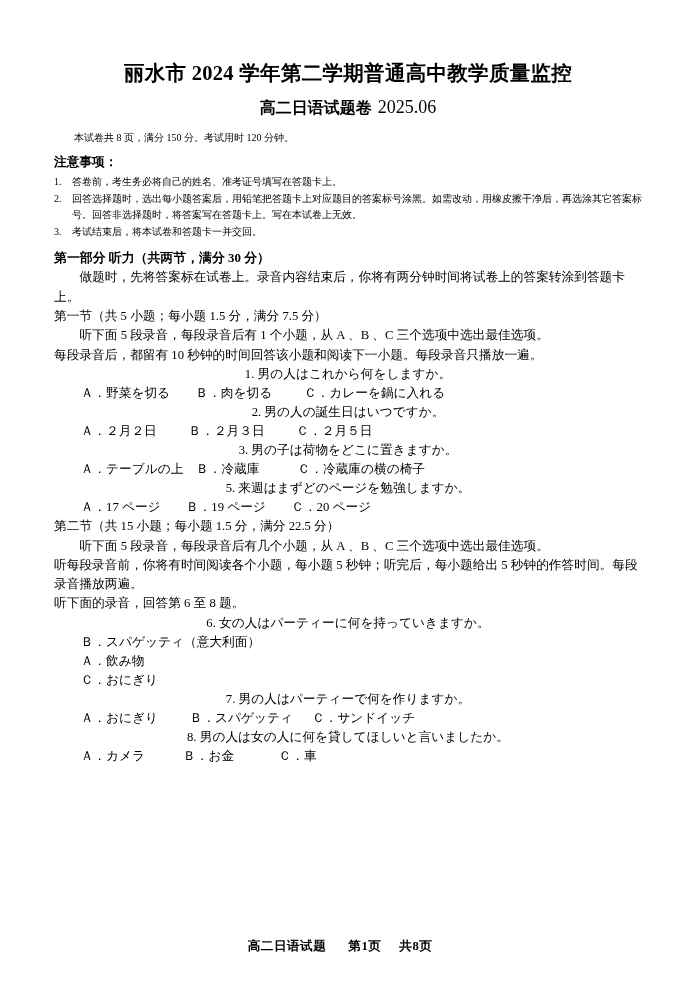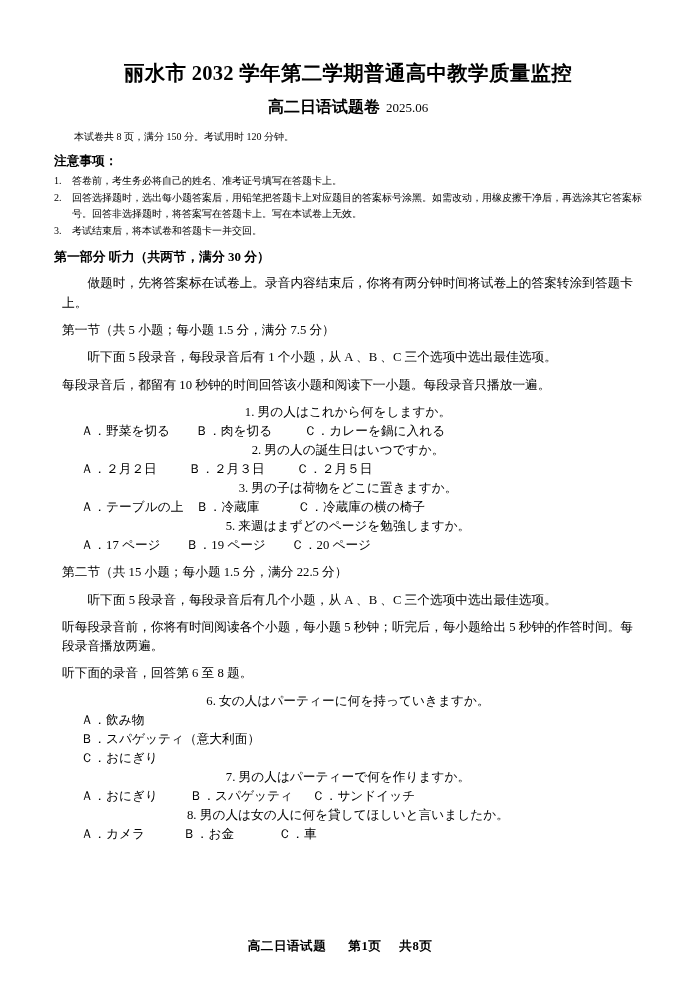--- a/index.html
+++ b/index.html
@@ -29,21 +29,21 @@
     margin: 0 0 10px 0;
     line-height: 1.3;
   }
   .subtitle {
     text-align: center;
     font-size: 16px;
     font-weight: bold;
     margin: 0 0 11px 0;
   }
   .subtitle .date {
-    font-size: 13px;
+    font-size: 18px;
     font-weight: normal;
     font-family: "Liberation Serif", serif;
     margin-left: 6px;
   }
   .lead {
     font-size: 10px;
     text-indent: 2em;
     margin: 0 0 9px 0;
     line-height: 1.5;
   }
@@ -70,21 +70,21 @@
     text-indent: 0;
   }
   .sec-head {
     font-size: 12.9px;
     font-weight: bold;
     margin: 0 0 1px 0;
   }
   .para {
     font-size: 12.7px;
     line-height: 1.52;
-    margin: 8px;
+    margin: 0;
   }
   .para.indent {
     text-indent: 2em;
   }
   .q {
     font-size: 12.7px;
     line-height: 1.5;
     margin: 0;
     text-align: center;
   }
@@ -119,21 +119,21 @@
   }
   .footer .tot {
     margin-left: 18px;
   }
 </style>
 </head>
 <body>
 
 <div class="page">
 
-  <h1 class="title">丽水市 2032 学年第二学期普通高中教学质量监控</h1>
+  <h1 class="title">丽水市 2024 学年第二学期普通高中教学质量监控</h1>
 
   <div class="subtitle">
     <span>高二日语试题卷</span><span class="date">2025.06</span>
   </div>
 
   <p class="lead">本试卷共 8 页，满分 150 分。考试用时 120 分钟。</p>
 
   <p class="bold-head">注意事项：</p>
   <ul class="note-list">
     <li><span class="num">1.</span><span>答卷前，考生务必将自己的姓名、准考证号填写在答题卡上。</span></li>
@@ -165,22 +165,22 @@
     <p class="opts">Ａ．17 ページ        Ｂ．19 ページ        Ｃ．20 ページ</p>
   </div>
 
   <p class="para">第二节（共 15 小题；每小题 1.5 分，满分 22.5 分）</p>
   <p class="para indent">听下面 5 段录音，每段录音后有几个小题，从 A 、B 、C 三个选项中选出最佳选项。</p>
   <p class="para">听每段录音前，你将有时间阅读各个小题，每小题 5 秒钟；听完后，每小题给出 5 秒钟的作答时间。每段录音播放两遍。</p>
   <p class="para">听下面的录音，回答第 6 至 8 题。</p>
 
   <div class="block">
     <p class="q"><span>6.</span> <span>女の人はパーティーに何を持っていきますか。</span></p>
+    <p class="opts-col">Ｂ．スパゲッティ（意大利面）</p>
     <p class="opts-col">Ａ．飲み物</p>
-    <p class="opts-col">Ｂ．スパゲッティ（意大利面）</p>
     <p class="opts-col">Ｃ．おにぎり</p>
   </div>
   <div class="block">
     <p class="q"><span>7.</span> <span>男の人はパーティーで何を作りますか。</span></p>
     <p class="opts">Ａ．おにぎり          Ｂ．スパゲッティ      Ｃ．サンドイッチ</p>
   </div>
   <div class="block">
     <p class="q"><span>8.</span> <span>男の人は女の人に何を貸してほしいと言いましたか。</span></p>
     <p class="opts">Ａ．カメラ            Ｂ．お金              Ｃ．車</p>
   </div>

